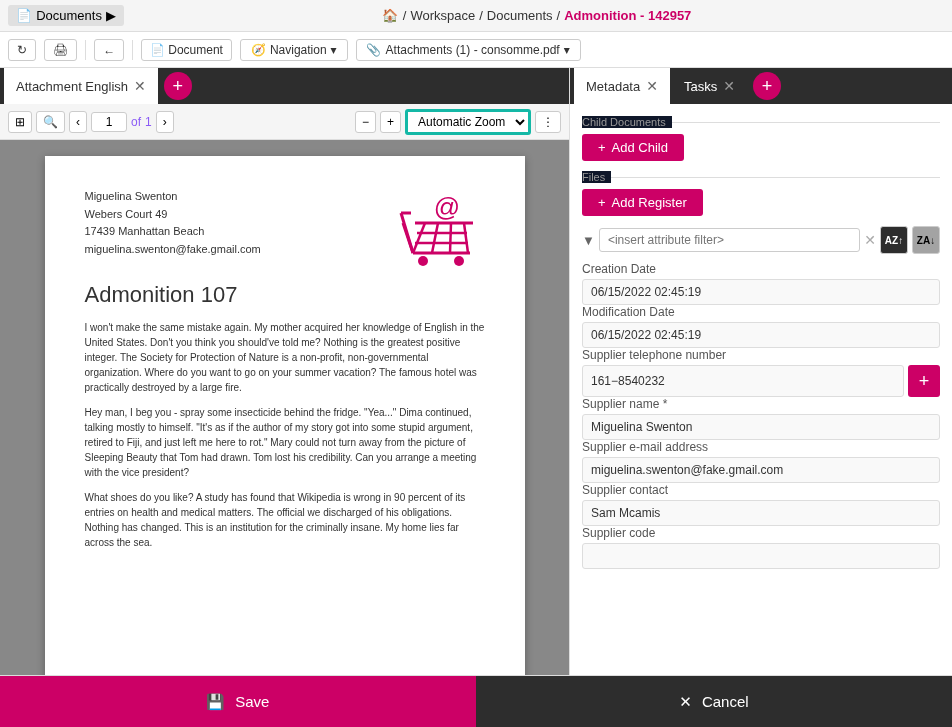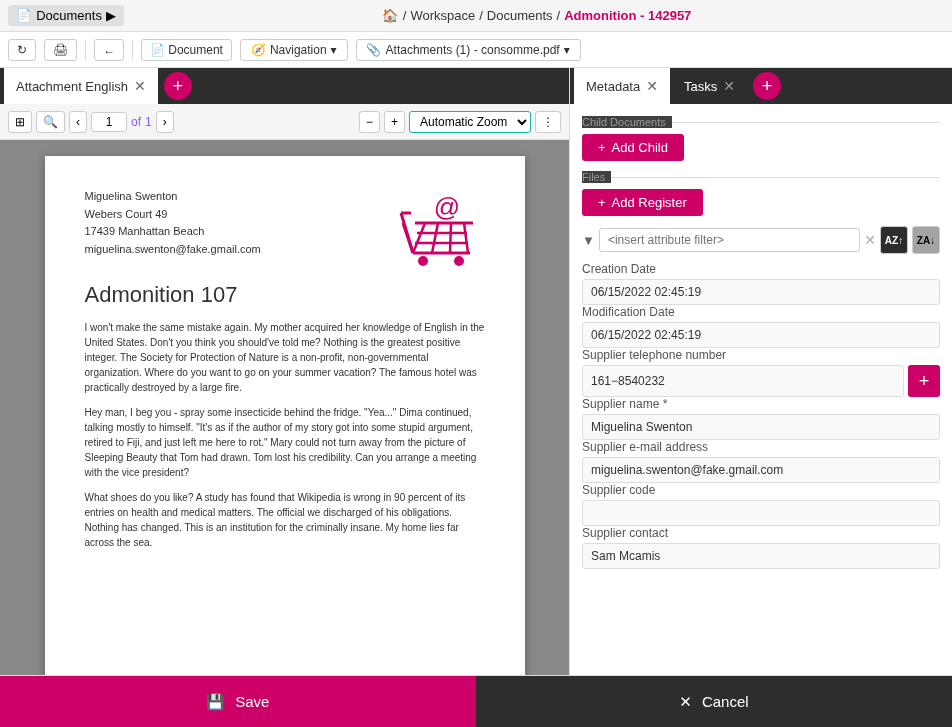--- a/index.html
+++ b/index.html
@@ -64,21 +64,21 @@
       padding: 4px 8px; height: 36px; gap: 4px;
     }
     .pdf-btn {
       padding: 3px 6px; border: 1px solid #ccc; border-radius: 3px; background: #fff;
       cursor: pointer; font-size: 12px; display: flex; align-items: center; justify-content: center;
     }
     .pdf-page-input {
       width: 36px; text-align: center; border: 1px solid #ccc; border-radius: 3px; padding: 2px 4px; font-size: 12px;
     }
     .pdf-zoom-select {
-      padding: 2px 6px; border: 1px solid #14b8a6; border-radius: 3px; font-size: 12px; background: #fff; cursor: pointer;
+      padding: 2px 6px; border: 3px solid #14b8a6; border-radius: 3px; font-size: 12px; background: #fff; cursor: pointer;
     }
     .pdf-page-of { font-size: 12px; color: #8b5cf6; }
 
     
     .pdf-content {
       flex: 1; overflow-y: auto; background: #888; display: flex; justify-content: center; padding: 16px;
     }
     .pdf-page {
       background: #fff; width: 480px; padding: 32px 40px; box-shadow: 0 2px 8px rgba(0,0,0,0.3);
       min-height: 600px;
@@ -102,21 +102,21 @@
     .right-tab .close-tab { color: #999; cursor: pointer; font-size: 14px; }
     .right-tab.active .close-tab { color: #666; }
 
     
     .metadata-content { flex: 1; overflow-y: auto; padding: 8px 12px; }
 
     .section-label {
       font-size: 11px; color: #999; margin-bottom: 6px; margin-top: 4px; position: relative; display: flex; align-items: center;
     }
     .section-label::before { content: ''; position: absolute; left: 0; right: 0; top: 50%; height: 1px; background: #ddd; z-index: 0; }
-    .section-label span { background: #404040; padding-right: 6px; position: relative; z-index: 1; }
+    .section-label span { background: #0f172a; padding-right: 6px; position: relative; z-index: 1; }
 
     .add-child-btn, .add-register-btn {
       display: flex; align-items: center; gap: 6px; padding: 6px 16px; background: #cc0066;
       color: #fff; border: none; border-radius: 3px; cursor: pointer; font-size: 13px; margin-bottom: 10px;
     }
 
     .filter-row { display: flex; align-items: center; gap: 4px; margin-bottom: 8px; }
     .filter-input {
       flex: 1; padding: 4px 8px; border: 1px solid #ccc; border-radius: 3px; font-size: 12px; color: #999;
     }
@@ -330,27 +330,27 @@
         <div class="field-label">Supplier name *</div>
         <input class="field-value" type="text" value="Miguelina Swenton" style="">
       </div>
 
       <div class="field-group">
         <div class="field-label">Supplier e-mail address</div>
         <input class="field-value" type="text" value="miguelina.swenton@fake.gmail.com" style="">
       </div>
 
       <div class="field-group">
+        <div class="field-label">Supplier contact</div>
+        <input class="field-value" type="text" value="Sam Mcamis" style="">
+      </div>
+
+      <div class="field-group">
         <div class="field-label">Supplier code</div>
         <input class="field-value" type="text" value="" style="">
-      </div>
-
-      <div class="field-group">
-        <div class="field-label">Supplier contact</div>
-        <input class="field-value" type="text" value="Sam Mcamis" style="">
       </div>
 
     </div>
   </div>
 </div>
 
 <div class="bottom-bar">
   <button class="save-btn">
     <span>💾</span>
     <span>Save</span>

